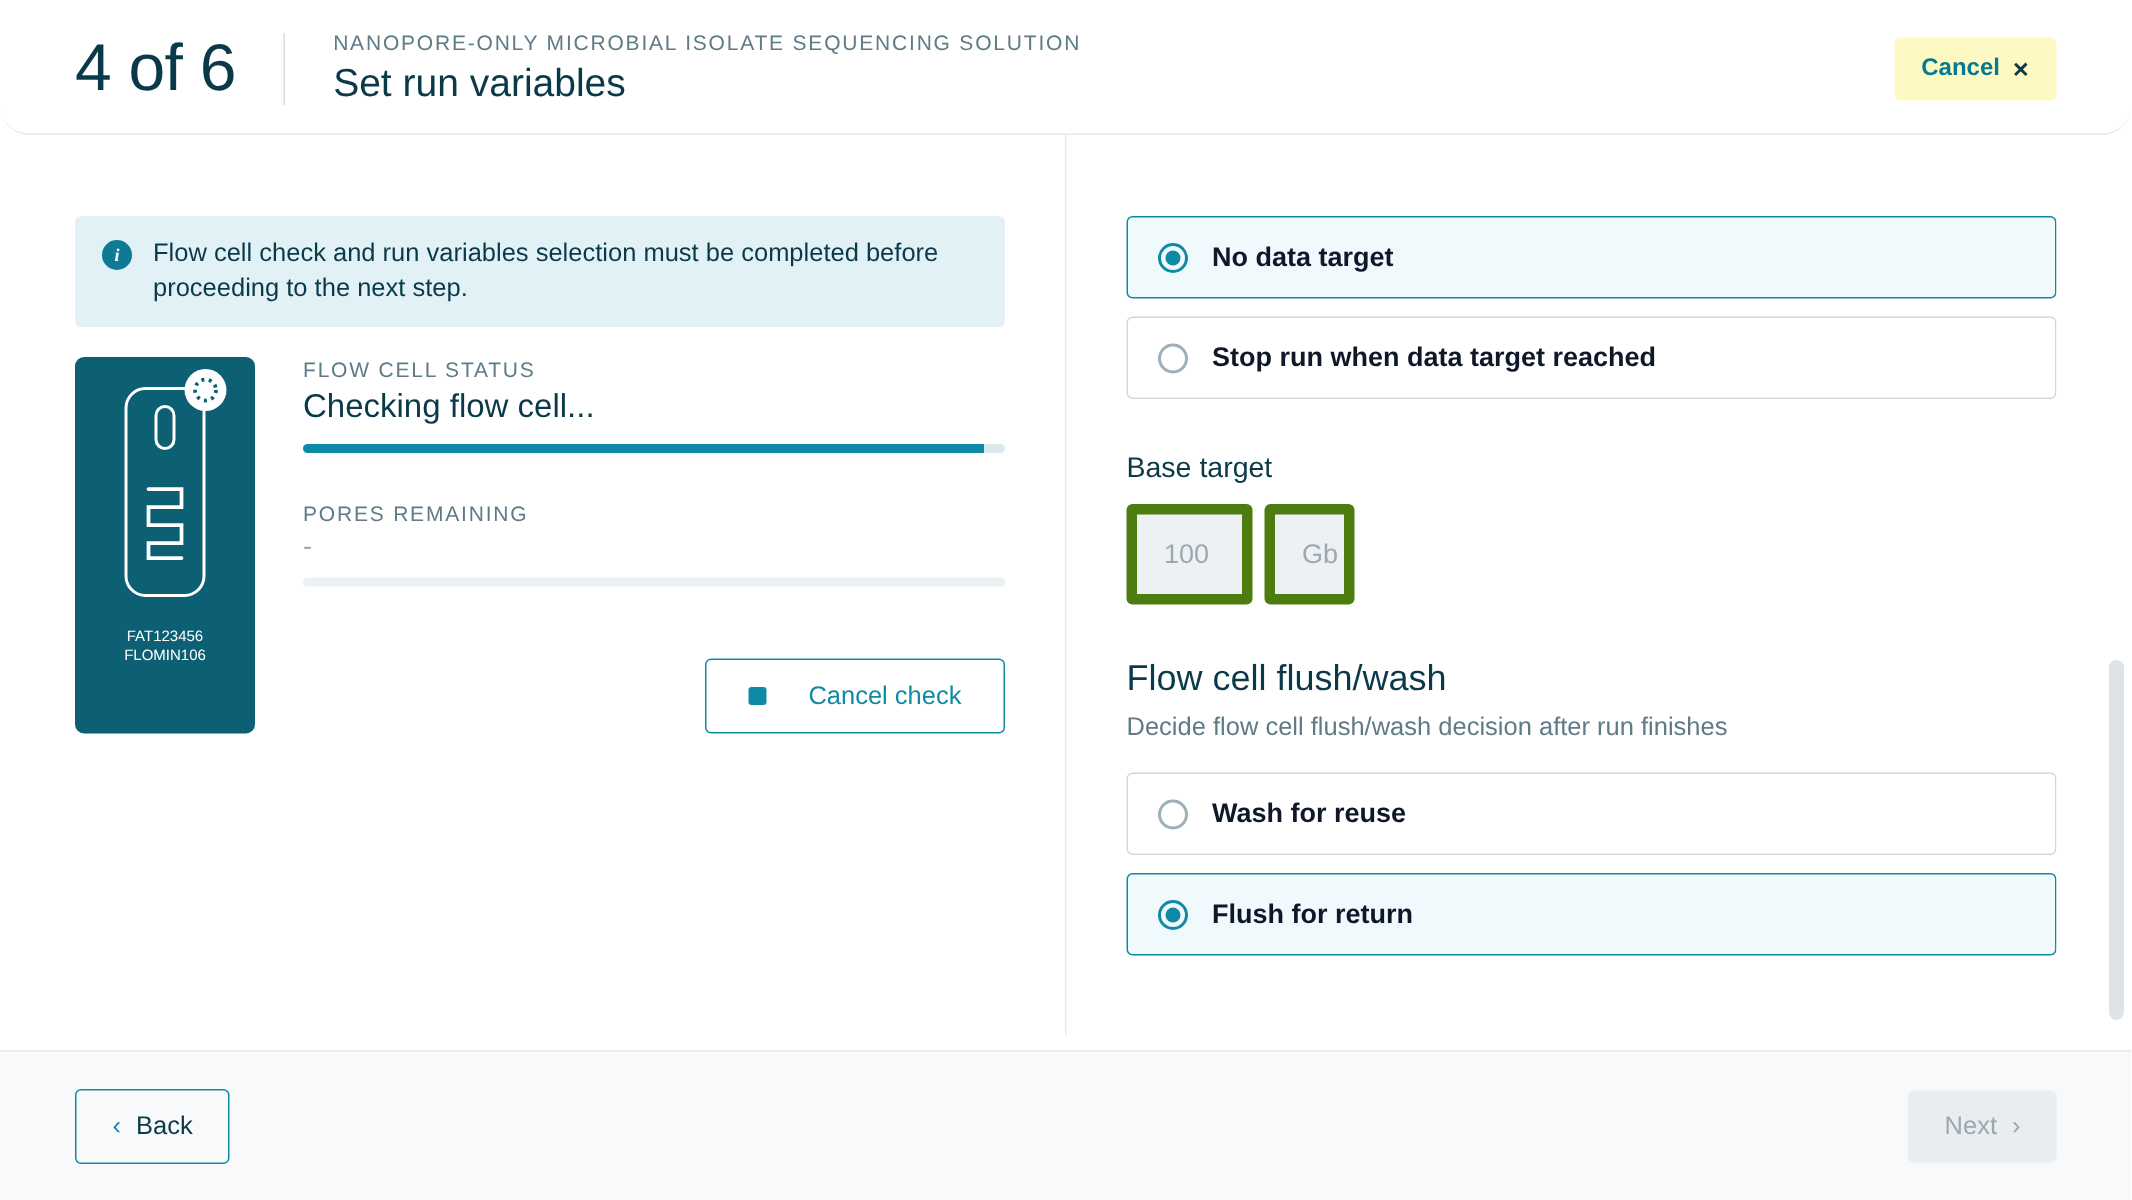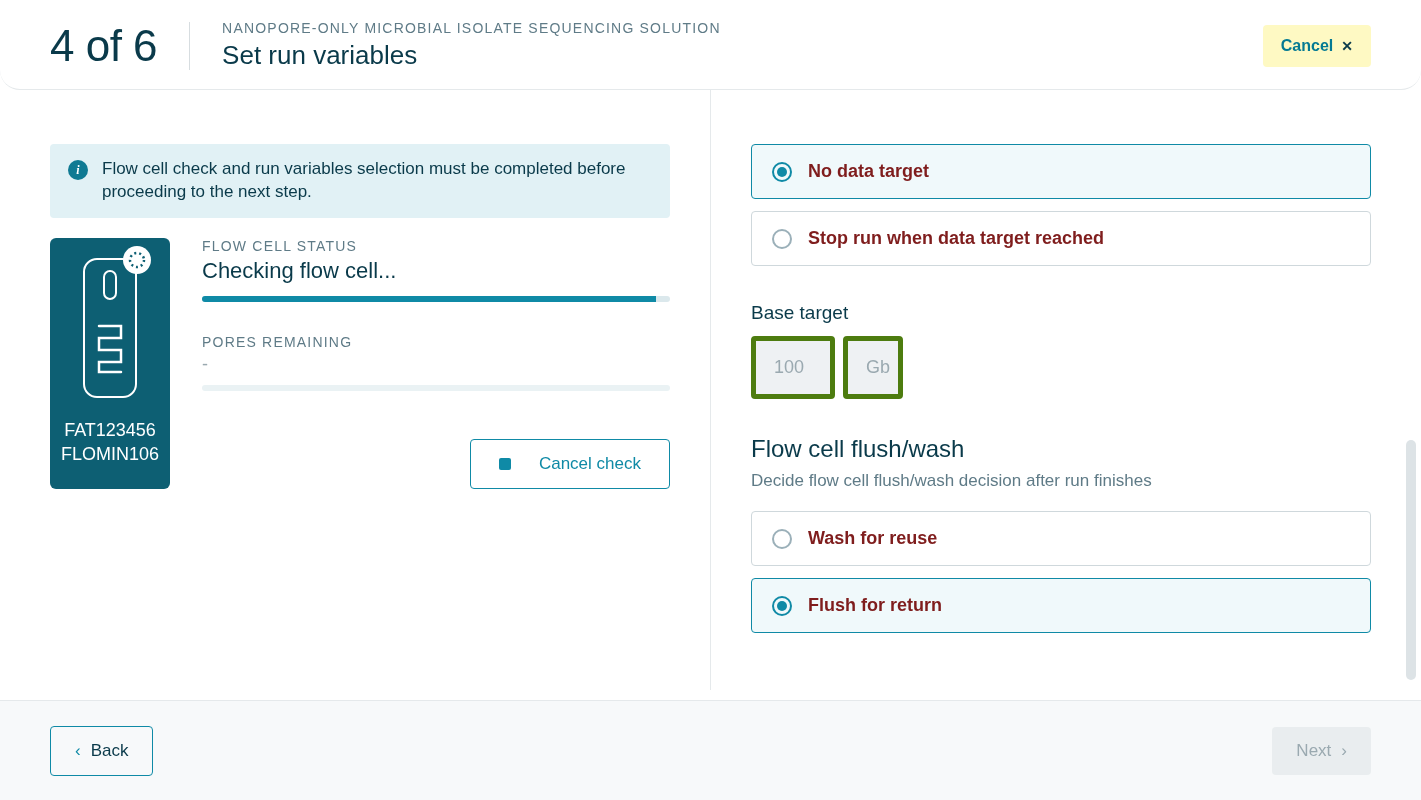--- a/index.html
+++ b/index.html
@@ -157,21 +157,21 @@
   .device-squiggle svg path { stroke:#fff; stroke-width:2.5; fill:none; stroke-linecap:round; }
   .spinner-badge {
     position: absolute;
     top: -12px; right: -14px;
     width: 28px; height: 28px;
     border-radius: 50%;
     background: #fff;
     display:flex; align-items:center; justify-content:center;
   }
   .spinner-badge svg circle { fill:none; stroke:#0d5f73; stroke-width:2.5; stroke-dasharray:2 3; }
-  .card-line { font-size: 18px; color:#fff; line-height:1.35; }
+  .card-line { font-size: 10px; color:#fff; line-height:1.35; }
 
   .flow-status { flex: 1; }
   .label-sm {
     font-size: 14px;
     letter-spacing: 1.2px;
     color: #5f7b87;
     text-transform: uppercase;
     margin-bottom: 4px;
   }
   .status-value {
@@ -223,27 +223,27 @@
   }
   .radio-circle {
     width:20px; height:20px; border-radius:50%;
     border:2px solid #9bb0b9;
     display:flex; align-items:center; justify-content:center;
     flex-shrink:0;
   }
   .radio-option.selected .radio-circle { border-color:#0f8aa6; }
   .radio-dot { width:10px; height:10px; border-radius:50%; background:#0f8aa6; display:none; }
   .radio-option.selected .radio-dot { display:block; }
-  .radio-label { font-size:18px; font-weight:600; color:#7f1d1d; }
+  .radio-label { font-size:18px; font-weight:600; color:#0f172a; }
 
   .field-label { font-size:19px; color:#0a3a4a; margin-top:36px; margin-bottom:12px; }
   .base-target-row { display:flex; gap:8px; margin-bottom:36px; }
   .base-input, .base-unit {
     background:#eef1f3;
-    border:5px solid #4d7c0f;
+    border:7px solid #4d7c0f;
     padding:16px 18px;
     border-radius:4px;
     font-size:18px;
     color:#9aa9b0;
   }
   .base-input { width:84px; }
   .base-unit { width:60px; text-align:center; }
 
   .section-title { font-size:24px; color:#0a3a4a; margin-bottom:8px; }
   .section-desc { font-size:17px; color:#5f7b87; margin-bottom:20px; }

